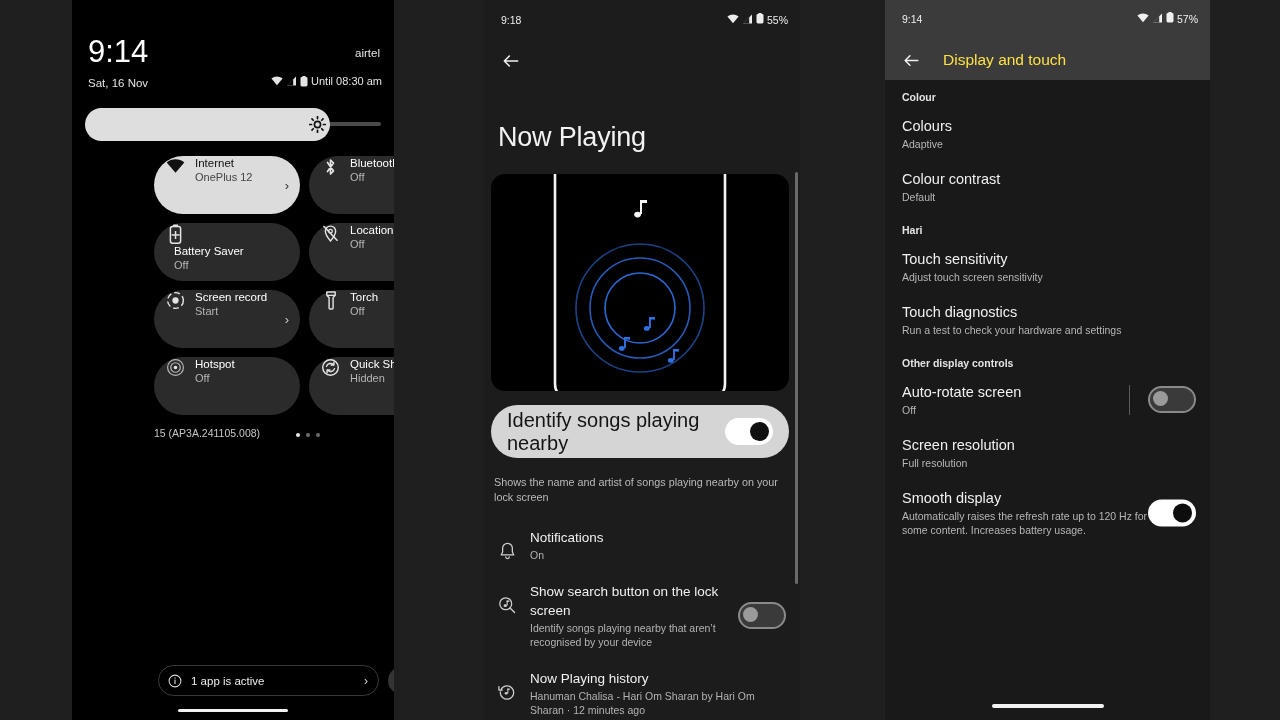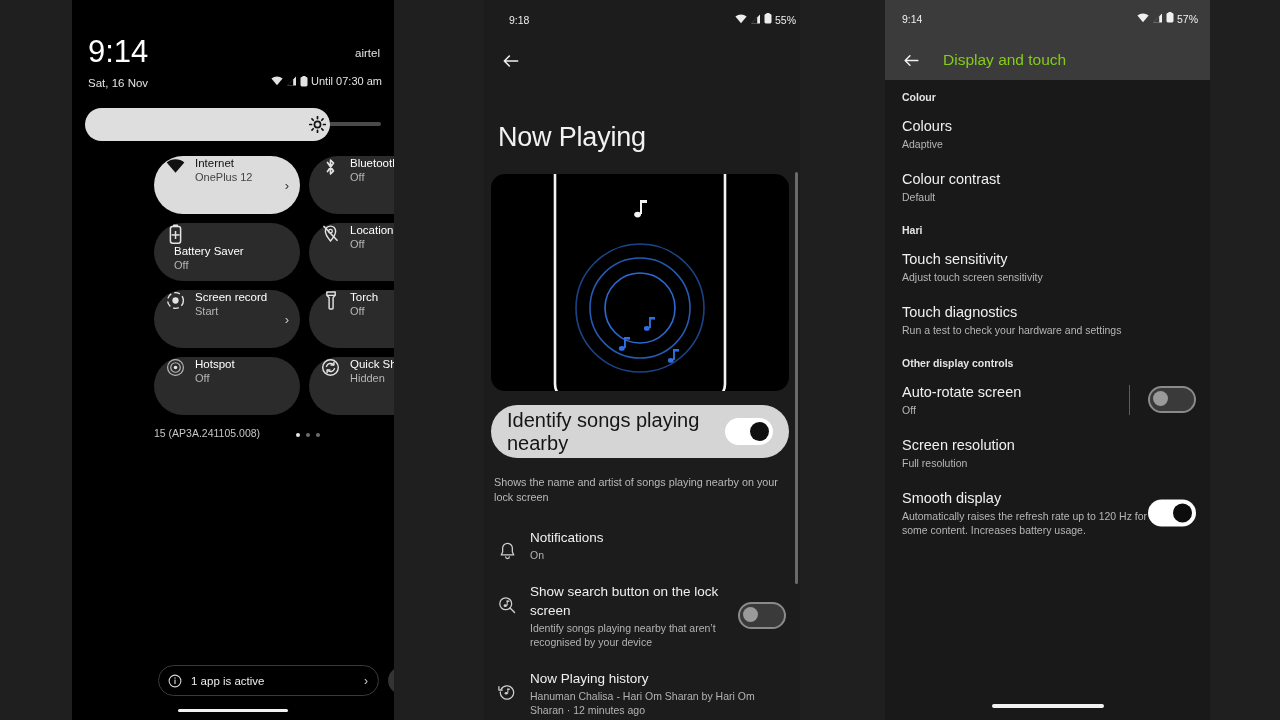--- a/index.html
+++ b/index.html
@@ -67,21 +67,21 @@
   .circ-btn { width:27px; height:27px; border-radius:50%; background:#343434;
               display:flex; align-items:center; justify-content:center; }
   .qs-navbar { position:absolute; left:50%; transform:translateX(-50%); bottom:8px;
                width:110px; height:3.5px; border-radius:2px; background:#f2f2f2; }
 
   
   #panel-np {
     position:absolute; left:484px; top:0; width:316px; height:720px;
     background:#1c1c1c; overflow:hidden;
   }
-  .np-status { position:absolute; top:14px; left:8px; width:100%; height:14px;
+  .np-status { position:absolute; top:14px; left:0; width:100%; height:14px;
                font-size:10.5px; color:#ededed; }
   .np-status .st-time { position:absolute; left:17px; top:0; }
   .np-status .st-right { position:absolute; right:12px; top:-1px;
                          display:flex; align-items:center; gap:3px; }
   .np-back { position:absolute; left:14px; top:48px; width:26px; height:26px;
              display:flex; align-items:center; justify-content:center; }
   .np-title { position:absolute; left:14px; top:122px; font-size:27px;
               font-weight:400; color:#f2f2f2; letter-spacing:-0.2px; }
 
   .np-hero { position:absolute; left:7px; top:174px; width:298px; height:217px;
@@ -124,21 +124,21 @@
     background:#191919; overflow:hidden;
   }
   .dt-topbar { position:absolute; left:0; top:0; width:325px; height:80px; background:#3b3b3b; }
   .dt-status { position:absolute; top:13px; left:0; width:100%; height:14px;
                font-size:10.5px; color:#f0f0f0; }
   .dt-status .st-time { position:absolute; left:17px; top:0; }
   .dt-status .st-right { position:absolute; right:12px; top:-1px;
                          display:flex; align-items:center; gap:3px; }
   .dt-backrow { position:absolute; left:14px; top:48px; display:flex; align-items:center; }
   .dt-backrow .bk { width:24px; height:24px; display:flex; align-items:center; justify-content:center; }
-  .dt-backrow .ttl { margin-left:20px; font-size:15.5px; color:#84cc16;text-align:center; }
+  .dt-backrow .ttl { margin-left:20px; font-size:15.5px; color:#fde047;text-align:center; }
 
   .dt-body { position:absolute; left:0; top:80px; width:325px; }
   .dt-section { font-size:10.5px; font-weight:bold; color:#e4e4e4; padding:11px 0 4px 17px; }
   .dt-row { position:relative; padding:9px 17px 9px 17px; min-height:46px; }
   .dt-row .r-title { font-size:14.5px; color:#f0f0f0; line-height:20px; }
   .dt-row .r-sub { font-size:10.5px; color:#b6b6b6; line-height:14px; margin-top:1px; width:250px; }
   .dt-row .r-ctl { position:absolute; right:14px; top:50%; transform:translateY(-50%);
                    display:flex; align-items:center; }
   .dt-row .r-div { width:1px; height:30px; background:#5c5c5c; margin-right:18px; }
   .dt-navbar { position:absolute; left:50%; transform:translateX(-50%); bottom:12px;
@@ -165,21 +165,21 @@
           <path d="M10 0.6v8.8H1.2z" fill="#e3e3e3"></path>
           <path d="M1 9.4 7.2 3.3v6.1z" fill="#000"></path>
         </svg>
     </span>
     <span>
       <svg width="8" height="11" viewBox="0 0 8 11">
           <rect x="2.4" y="0" width="3.2" height="1.3" fill="#e3e3e3"></rect>
           <rect x="0.5" y="1.1" width="7" height="9.4" rx="1.4" fill="#e3e3e3"></rect>
         </svg>
     </span>
-    <span>Until 07:30 am</span>
+    <span>Until 08:30 am</span>
   </div>
 
   <div class="bright-wrap">
     <div class="bright-track"></div>
     <div class="bright-fill"></div>
     <div class="bright-icon">
       <svg width="17" height="17" viewBox="0 0 20 20">
         <circle cx="10" cy="10" r="3.6" fill="none" stroke="#111" stroke-width="2"></circle>
         <g stroke="#111" stroke-width="2" stroke-linecap="round">
           <line x1="10" y1="0.8" x2="10" y2="3"></line>

